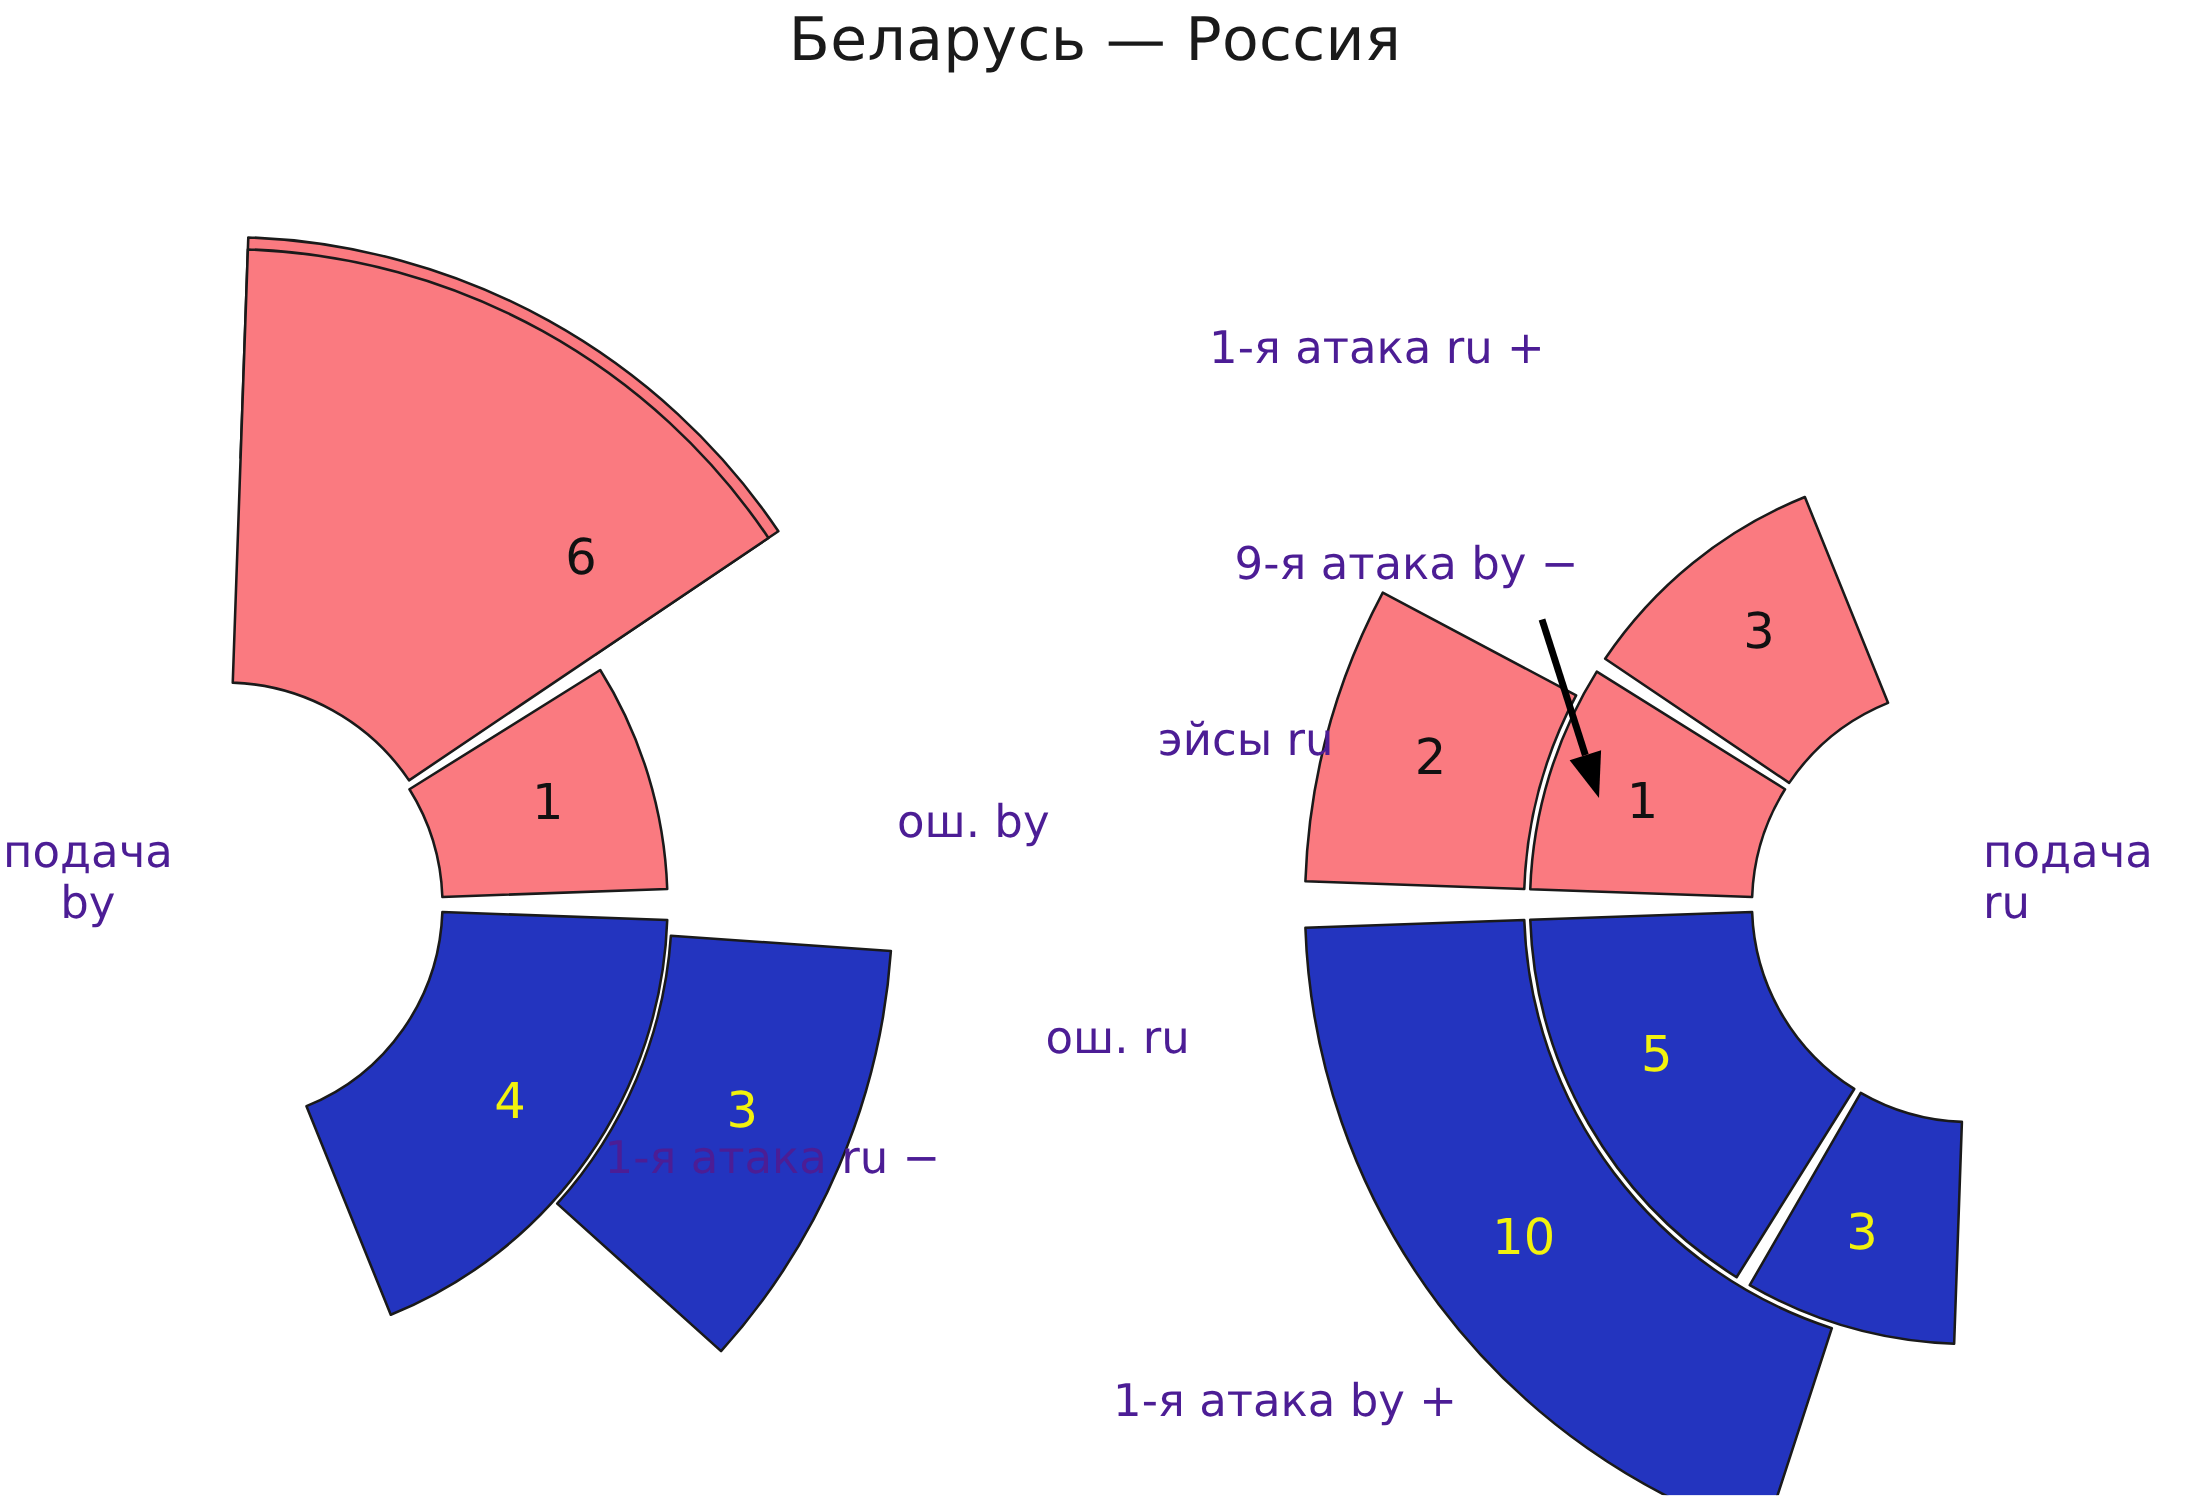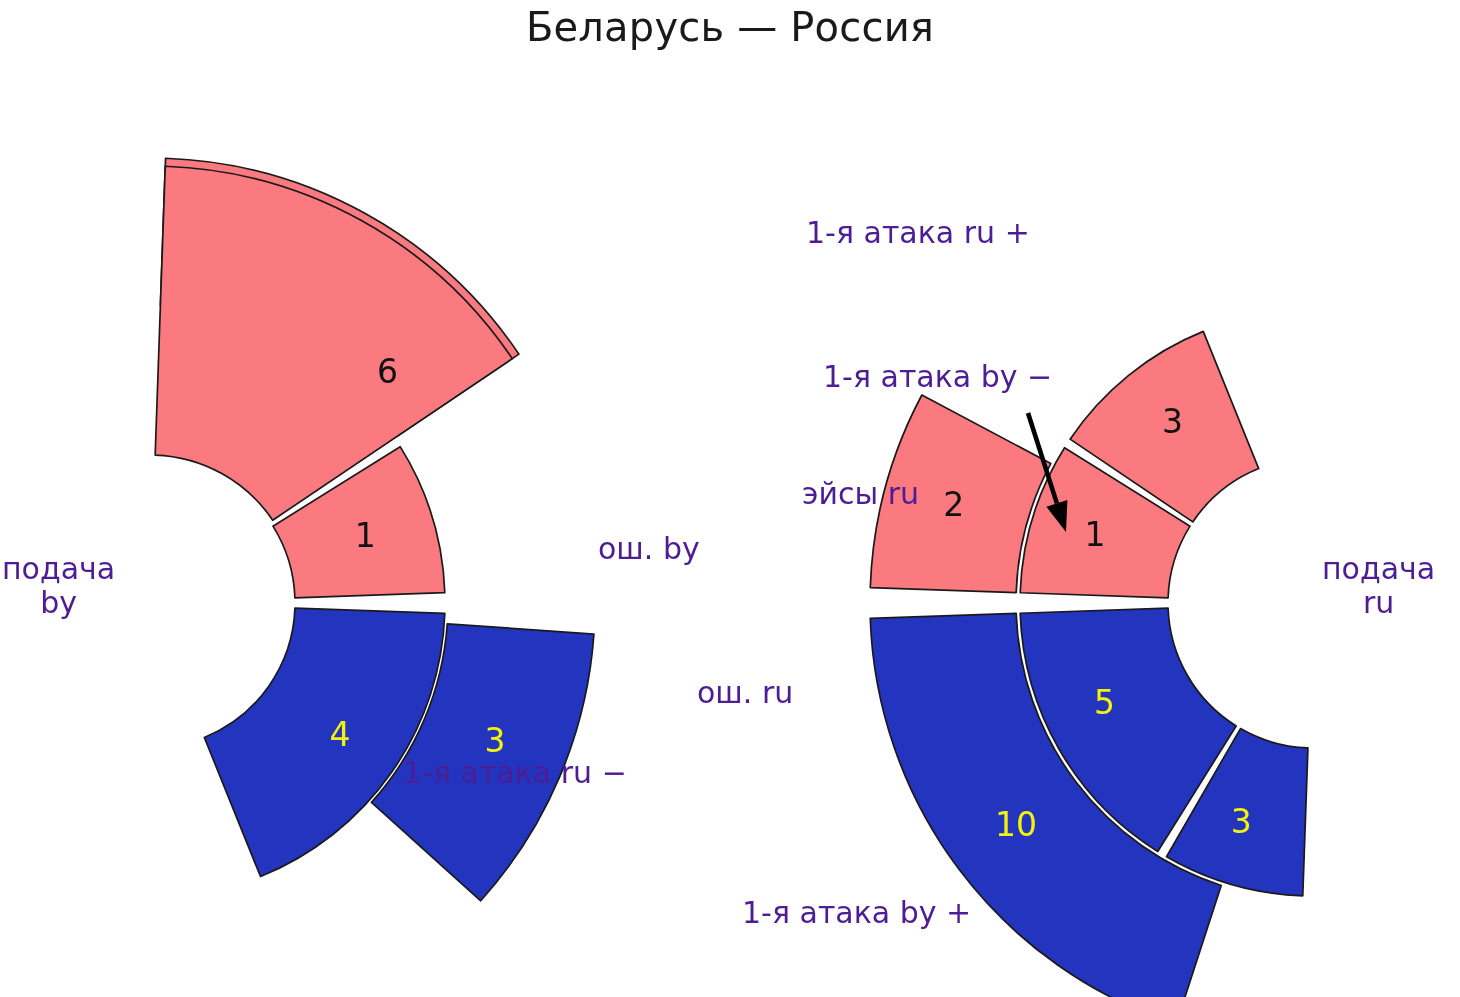--- a/index.html
+++ b/index.html
@@ -54,41 +54,41 @@
       </g>
     </svg>
 
   <div id="anno-layer">
       <div class="anno" style="left: 2px; top: 552px; text-align: left;">
         <div>подача</div>
         <div style="text-align: center;">by</div>
       </div>
       <div class="anno" style="left: 1322px; top: 552px; text-align: left;">
         <div>подача</div>
-        <div style="text-align: center;">ru</div>
+        <div style="text-align: left;">ru</div>
       </div>
       <div class="anno" style="left: 806px; top: 216px; text-align: left;">
         <div>1-я атака ru +</div>
       </div>
       <div class="anno" style="left: 823px; top: 360px; text-align: left;">
-        <div>1-я атака by −</div>
+        <div>9-я атака by −</div>
       </div>
       <div class="anno" style="left: 598px; top: 532px; text-align: left;">
         <div>ош. by</div>
       </div>
-      <div class="anno" style="left: 802px; top: 477px; text-align: left;">
+      <div class="anno" style="left: 772px; top: 477px; text-align: left;">
         <div>эйсы ru</div>
       </div>
       <div class="anno" style="left: 697px; top: 676px; text-align: left;">
         <div>ош. ru</div>
       </div>
       <div class="anno" style="left: 403px; top: 756px; text-align: right;">
         <div>1-я атака ru −</div>
       </div>
-      <div class="anno" style="left: 742px; top: 896px; text-align: left;">
+      <div class="anno" style="left: 742px; top: 918px; text-align: left;">
         <div>1-я атака by +</div>
       </div>
     </div>
 
   <svg id="arrow-layer" viewBox="0 0 1460 997" preserveAspectRatio="none">
       <line class="arrowline" x1="1028" y1="413" x2="1056.9" y2="503.4"></line>
       <polygon class="arrowhead" points="1066,532 1046.4,506.8 1067.4,500.1"></polygon>
     </svg>
 </div>
 

